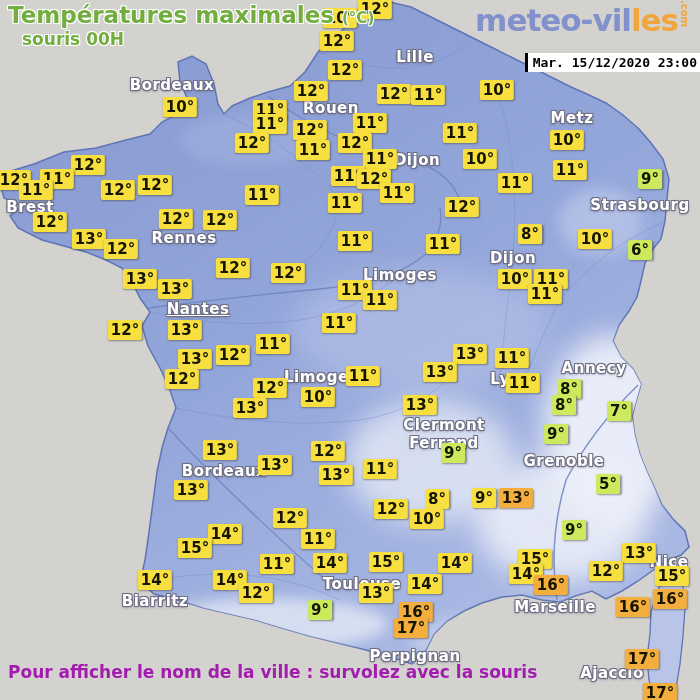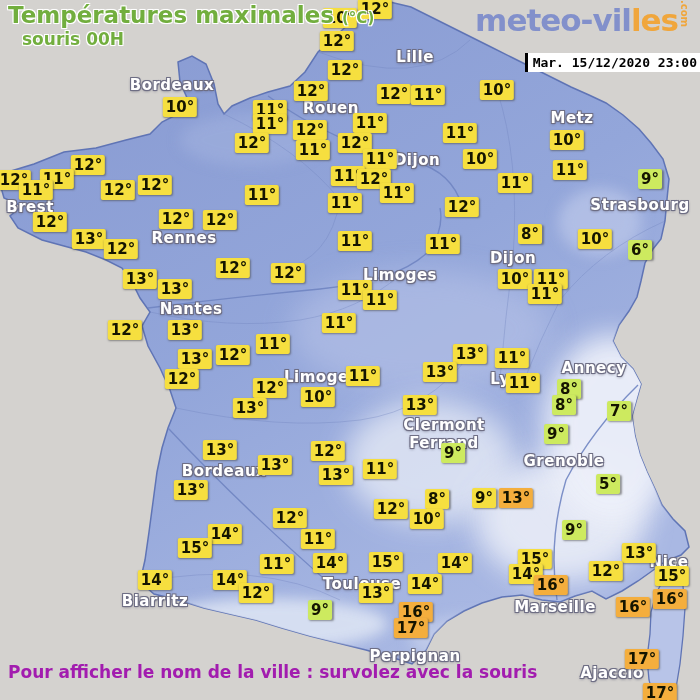--- a/index.html
+++ b/index.html
@@ -119,21 +119,21 @@
       <div class="city" style="left: 172px; top: 85px;">Bordeaux</div>
       <div class="city" style="left: 415px; top: 57px;">Lille</div>
       <div class="city" style="left: 331px; top: 108px;">Rouen</div>
       <div class="city" style="left: 417px; top: 160px;">Dijon</div>
       <div class="city" style="left: 572px; top: 118px;">Metz</div>
       <div class="city" style="left: 640px; top: 205px;">Strasbourg</div>
       <div class="city" style="left: 30px; top: 207px;">Brest</div>
       <div class="city" style="left: 184px; top: 238px;">Rennes</div>
       <div class="city" style="left: 513px; top: 258px;">Dijon</div>
       <div class="city" style="left: 400px; top: 275px;">Limoges</div>
-      <div class="city" style="left: 191px; top: 309px;">Nantes</div>
+      <div class="city" style="left: 198px; top: 309px; text-decoration: underline;">Nantes</div>
       <div class="city" style="left: 321px; top: 377px;">Limoges</div>
       <div class="city" style="left: 594px; top: 368px;">Annecy</div>
       <div class="city" style="left: 500px; top: 379px;">Ly</div>
       <div class="city" style="left: 418px; top: 434px; margin-left: 26px;">Clermont
 Ferrand</div>
       <div class="city" style="left: 564px; top: 461px;">Grenoble</div>
       <div class="city" style="left: 224px; top: 471px;">Bordeaux</div>
       <div class="city" style="left: 321px; top: 584px; margin-left: 41px;">Toulouse</div>
       <div class="city" style="left: 155px; top: 601px;">Biarritz</div>
       <div class="city" style="left: 555px; top: 607px;">Marseille</div>

